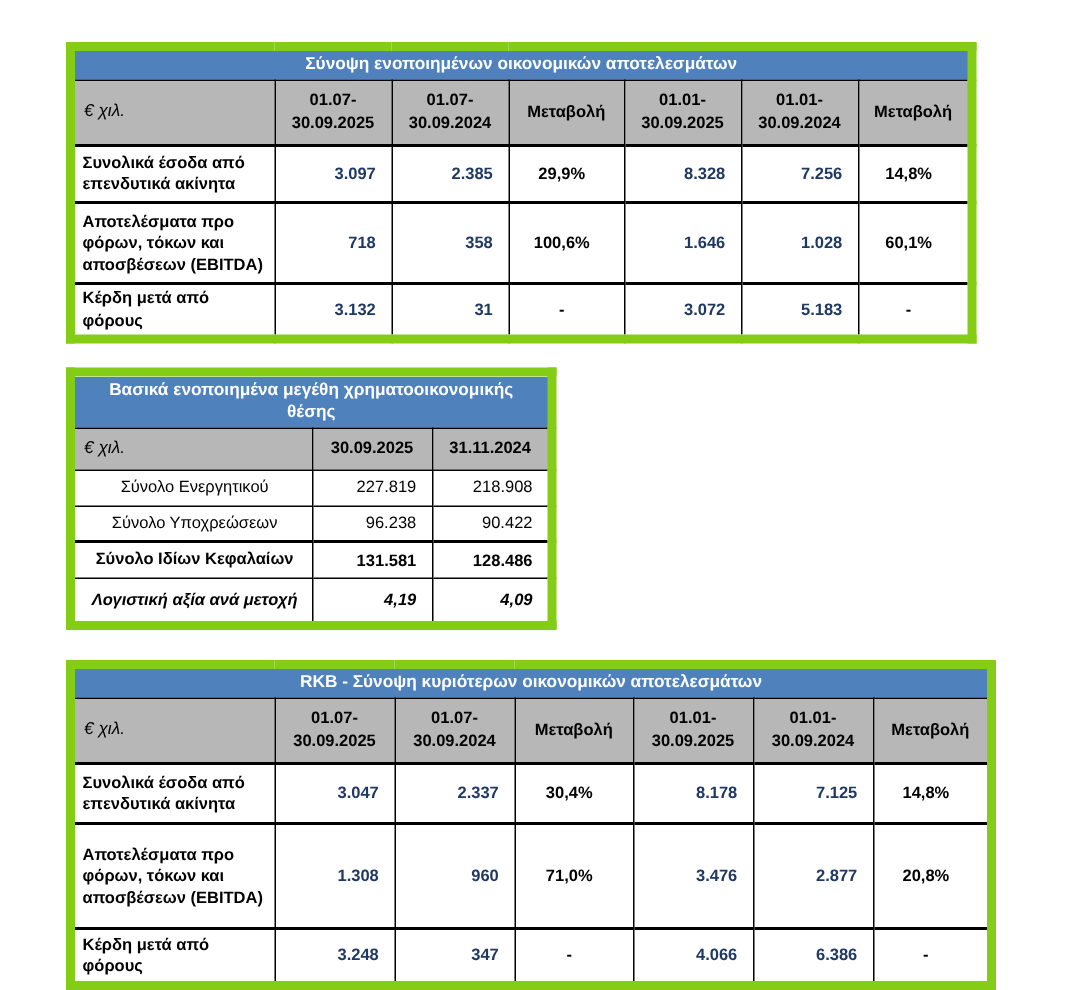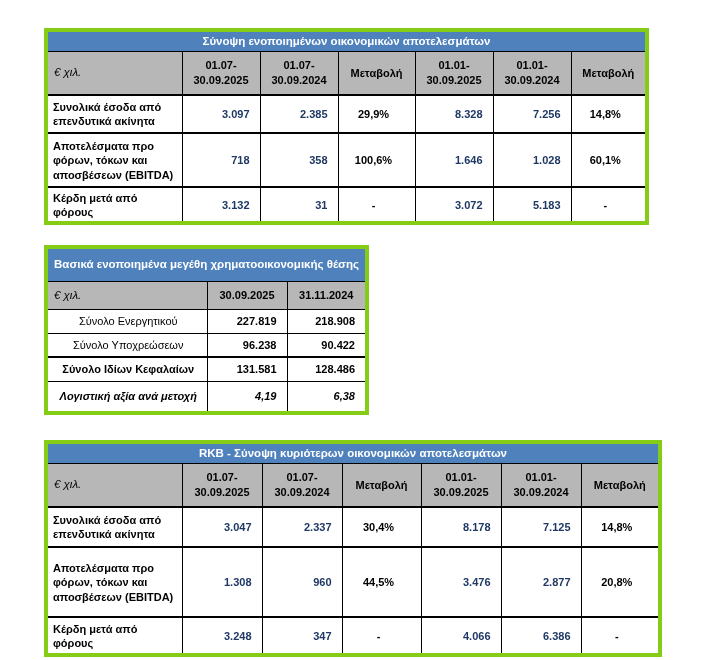--- a/index.html
+++ b/index.html
@@ -12,21 +12,21 @@
     position: relative;
     width: 716px;
     height: 660px;
     background: #ffffff;
     overflow: hidden;
   }
   table {
     border-collapse: collapse;
     table-layout: fixed;
     position: absolute;
-    border: 4px solid #84cc16;
+    border: 6px solid #84cc16;
     font-size: 11px;
     color: #000;
     padding-left: 28px;
   }
   th, td {
     border-left: 1px solid #000;
     border-right: 1px solid #000;
     padding: 2px 4px;
     vertical-align: middle;
     overflow: hidden;
@@ -86,21 +86,21 @@
   #table2 { left: 44px; top: 245px; }
   
   #table2 td { border-top: 1px solid #000; }
   #table2 td.lbl2 {
     font-weight: normal;
     text-align: center;
     padding-left: 6px;
     line-height: 1.3;
   }
   #table2 td.val2 {
-    font-weight: bold;
+    font-weight: normal;
     text-align: right;
     padding-right: 10px;
     color: #000;
   }
   #table2 tr.totals td { border-top: 2px solid #000; font-weight: bold; }
   #table2 tr.bookvalue td { font-weight: bold; font-style: italic; }
   #table2 tr.colhead2 th {
     background: #b7b7b7;
     font-weight: bold;
     text-align: center;
@@ -207,21 +207,21 @@
         <td class="val2">90.422</td>
       </tr>
       <tr class="totals" style="height:24px">
         <td class="lbl2">Σύνολο Ιδίων Κεφαλαίων</td>
         <td class="val2">131.581</td>
         <td class="val2">128.486</td>
       </tr>
       <tr class="bookvalue" style="height:32px">
         <td class="lbl2">Λογιστική αξία ανά μετοχή</td>
         <td class="val2">4,19</td>
-        <td class="val2">6,38</td>
+        <td class="val2">4,09</td>
       </tr>
     </tbody>
   </table>
 
   <table id="table3" class="wide">
     <colgroup>
       <col style="width:136px">
         <col style="width:80px">
         <col style="width:80px">
         <col style="width:79px">
@@ -254,21 +254,21 @@
         <td class="num">2.337</td>
         <td class="pct">30,4%</td>
         <td class="num">8.178</td>
         <td class="num">7.125</td>
         <td class="pct">14,8%</td>
       </tr>
       <tr style="height:70px">
         <td class="lbl">Αποτελέσματα προ φόρων, τόκων και αποσβέσεων (EBITDA)</td>
         <td class="num">1.308</td>
         <td class="num">960</td>
-        <td class="pct">44,5%</td>
+        <td class="pct">71,0%</td>
         <td class="num">3.476</td>
         <td class="num">2.877</td>
         <td class="pct">20,8%</td>
       </tr>
       <tr style="height:38px">
         <td class="lbl">Κέρδη μετά από φόρους</td>
         <td class="num">3.248</td>
         <td class="num">347</td>
         <td class="pct">-</td>
         <td class="num">4.066</td>

